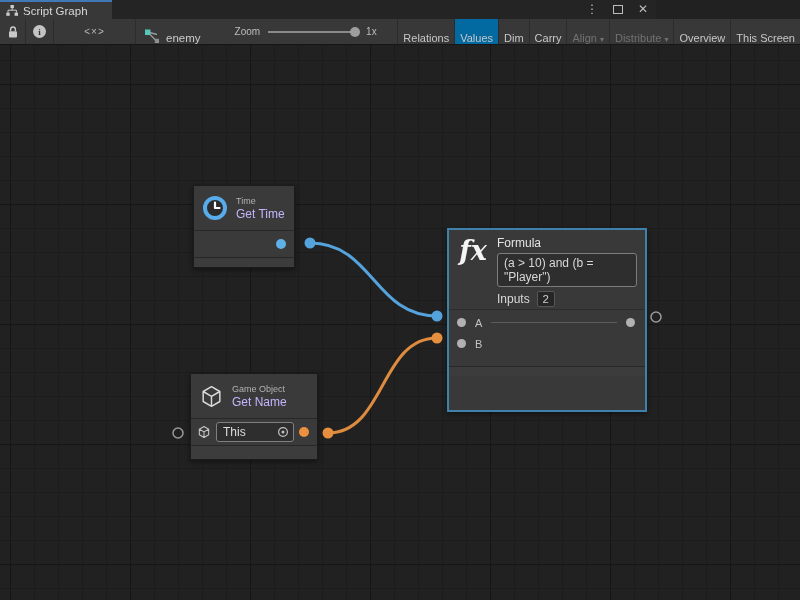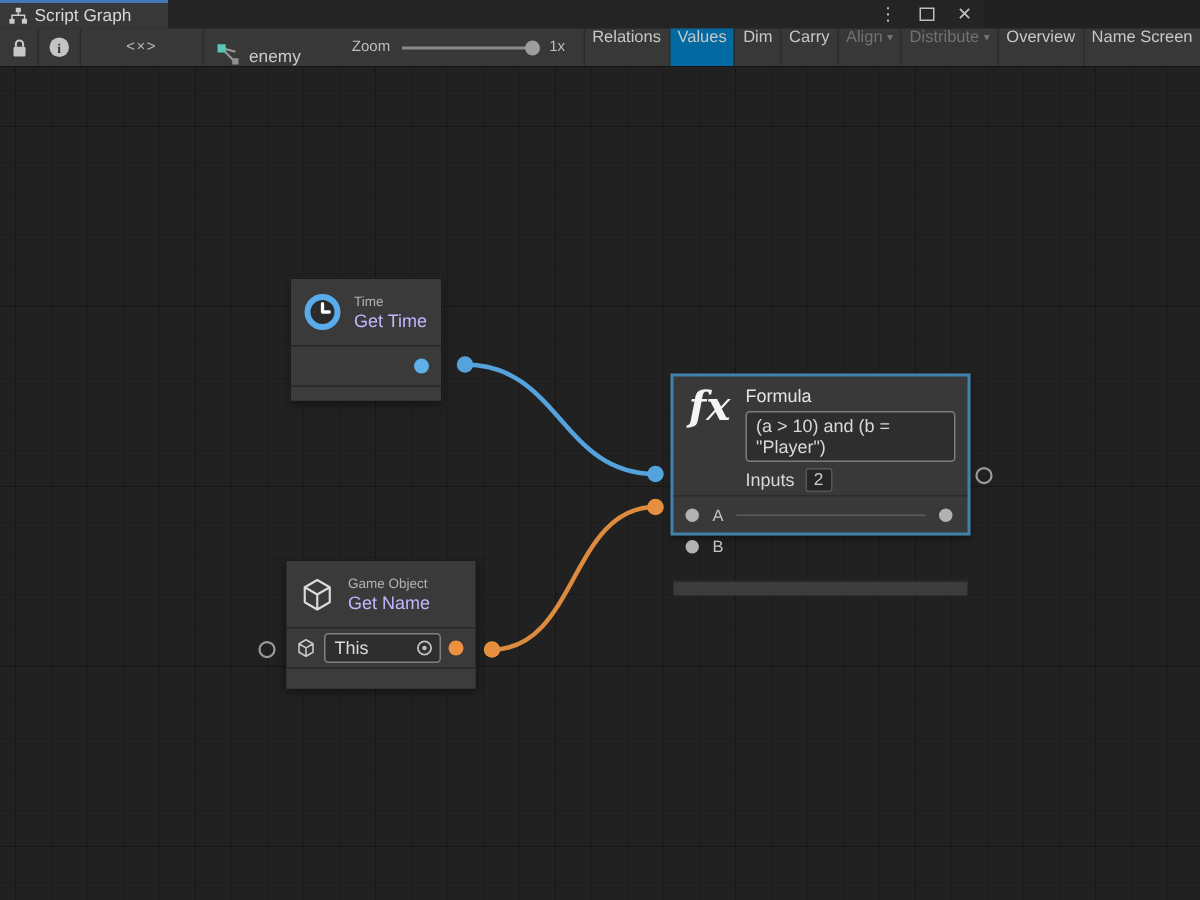--- a/index.html
+++ b/index.html
@@ -21,21 +21,21 @@
   .tb-cell { display:flex; align-items:center; justify-content:center; border-right:1px solid #2c2c2c; }
   .tb-lock { width:26px; } .tb-info { width:28px; } .tb-code { width:82px; font-size:10px; color:#b8b8b8; letter-spacing:1px; }
   .info-circle { width:13px; height:13px; border-radius:50%; background:#c4c4c4; color:#333;
     font-size:9px; font-weight:bold; display:flex; align-items:center; justify-content:center; font-family:"Liberation Serif",serif; }
   .graph-crumb { display:flex; align-items:flex-end; gap:6px; margin-left:8px; font-size:11.5px; color:#cccccc; }
   .zoom-group { display:flex; align-items:center; margin-left:34px; gap:8px; font-size:10px; color:#bdbdbd; }
   .slider { position:relative; width:90px; height:12px; display:flex; align-items:center; }
   .slider-track { width:100%; height:2px; background:#8a8a8a; }
   .slider-handle { position:absolute; right:-2px; top:1px; width:10px; height:10px; border-radius:50%; background:#9e9e9e; }
   .tb-buttons { margin-left:auto; display:flex; align-items:stretch; }
-  .tb-btn { display:flex; align-items:flex-start; padding:0 5px; font-size:11px; color:#c8c8c8;
+  .tb-btn { display:flex; align-items:flex-end; padding:0 5px; font-size:11px; color:#c8c8c8;
     border-left:1px solid #2c2c2c; white-space:nowrap; cursor:default; gap:3px; }
   .tb-btn.active { background:#0369a1; }
   .tb-btn.disabled { color:#717171; }
   .dd { font-size:8px; margin-top:1px; }
 
   
   .canvas { position:absolute; top:45px; left:0; width:800px; height:555px; background:#212121;
     background-image:
       linear-gradient(to right, #161616 1px, transparent 1px),
       linear-gradient(to bottom, #161616 1px, transparent 1px),
@@ -58,22 +58,22 @@
   .node-time .node-footer { height:10px; }
 
   .node-go { left:190px; top:328px; width:128px; height:87px; }
   .node-go .node-header { height:44px; }
   .node-go .body { height:27px; display:flex; align-items:center; padding:0 8px 0 6px; gap:5px; }
   .node-go .node-footer { height:14px; }
   .this-field { flex:1; height:20px; background:#2e2e2e; border:1px solid #808080; border-radius:3px;
     display:flex; align-items:center; padding:0 4px 0 6px; }
   .this-field .val { flex:1; font-size:12px; color:#dcdcdc; }
 
-  .node-formula { left:447px; top:183px; width:200px; height:108px; background:#393939;
-    border:2px solid #3e82ab;margin-top:21px; }
+  .node-formula { left:447px; top:183px; width:200px; height:184px; background:#393939;
+    border:2px solid #3e82ab; }
   .f-header { display:flex; gap:8px; padding:6px 8px 0 8px; height:79px; }
   .fx { font-family:"DejaVu Serif", serif; font-style:italic; font-weight:bold;
     font-size:27px; color:#f4f4f4; line-height:30px; width:32px; text-align:center; }
   .f-col { flex:1; display:flex; flex-direction:column; }
   .f-title { font-size:12px; color:#e4e4e4; margin-bottom:3px; }
   .f-field { background:#2e2e2e; border:1px solid #7d7d7d; border-radius:3px; padding:2px 6px; }
   .f-field div { font-size:12px; color:#d8d8d8; line-height:14px; white-space:nowrap; }
   .f-inputs { display:flex; align-items:center; gap:7px; margin-top:4px; }
   .f-inputs .lbl { font-size:12px; color:#d8d8d8; }
   .f-count { background:#262626; border:1px solid #565656; border-radius:2px; min-width:18px;
@@ -168,21 +168,21 @@
       <span class="dd">▾</span>
     </span>
     <span class="tb-btn disabled">
       <span>Distribute</span>
       <span class="dd">▾</span>
     </span>
     <span class="tb-btn">
         <span>Overview</span>
       </span>
     <span class="tb-btn">
-        <span>Name Screen</span>
+        <span>This Screen</span>
       </span>
   </div>
 </div>
 
 <div class="canvas">
 
   <div class="node node-time">
     <div class="node-header">
       <span>
         <svg width="26" height="26" viewBox="0 0 26 26">

